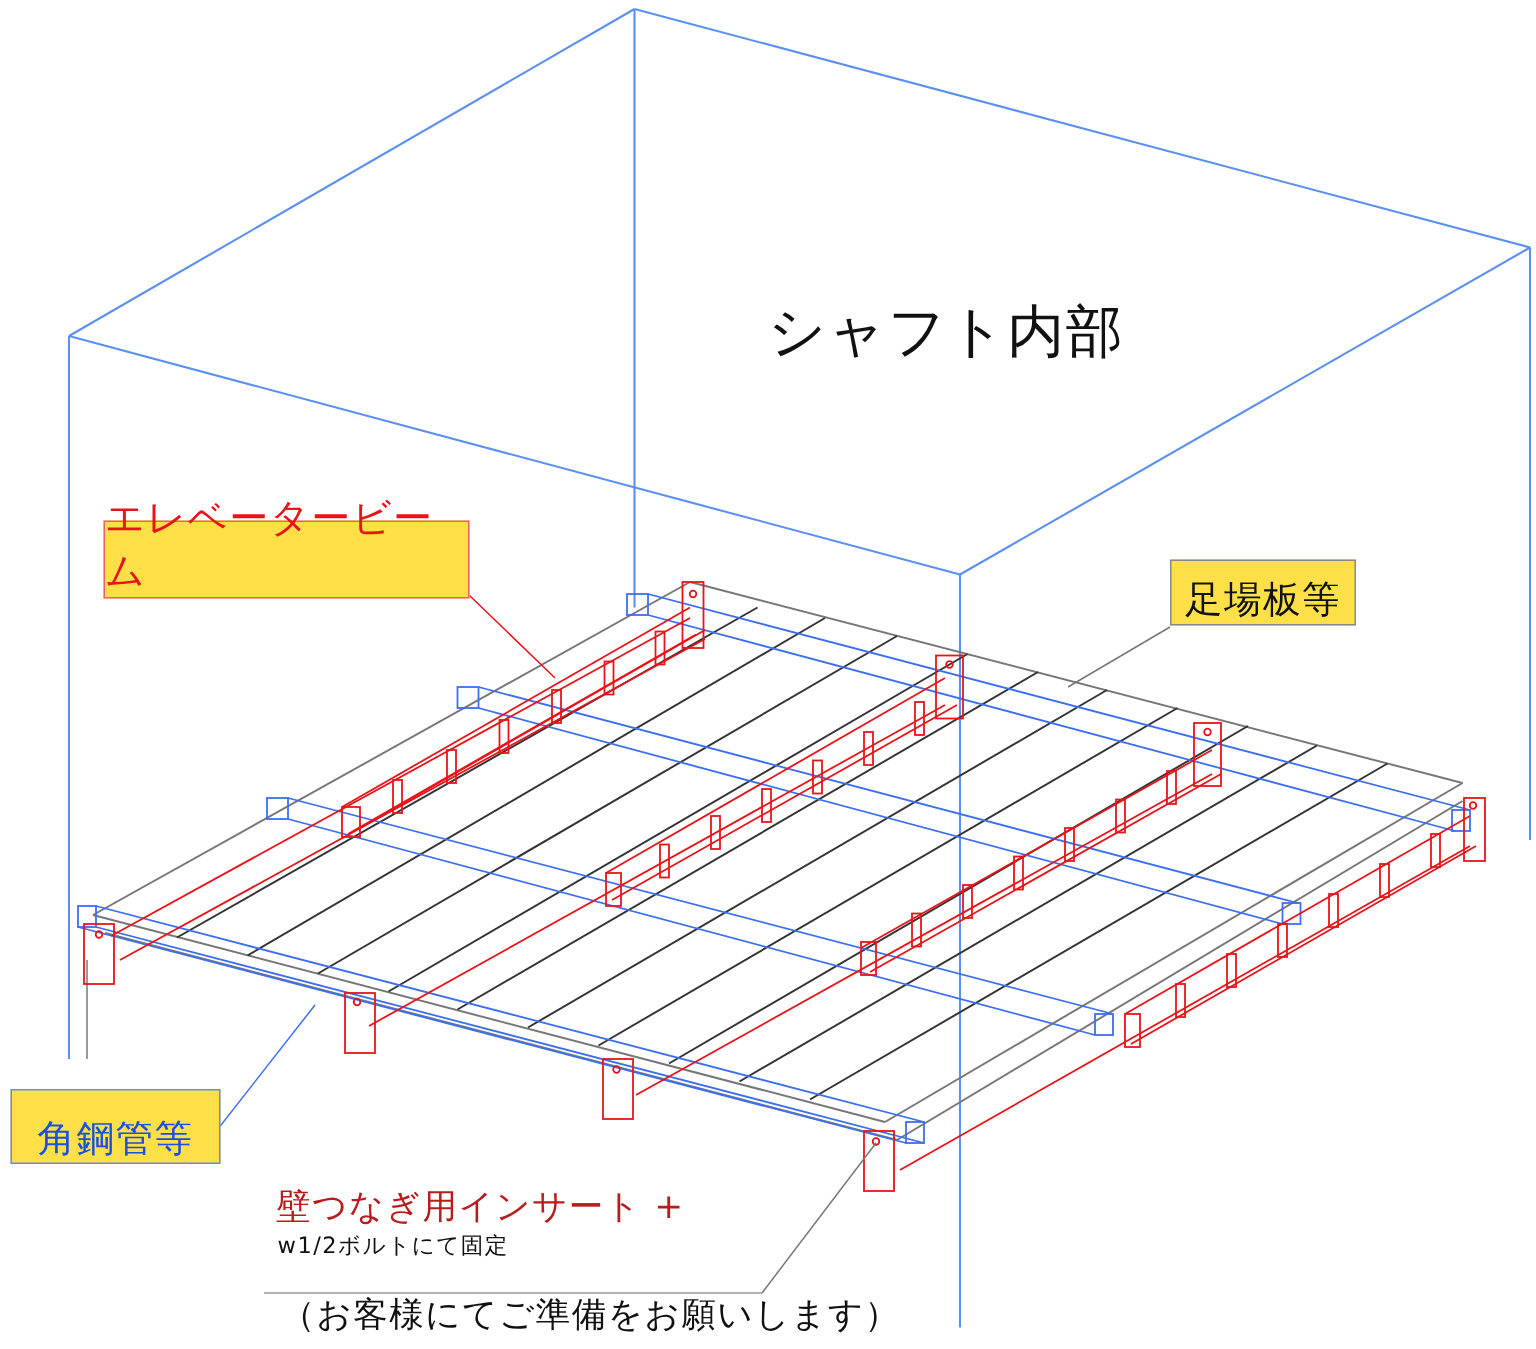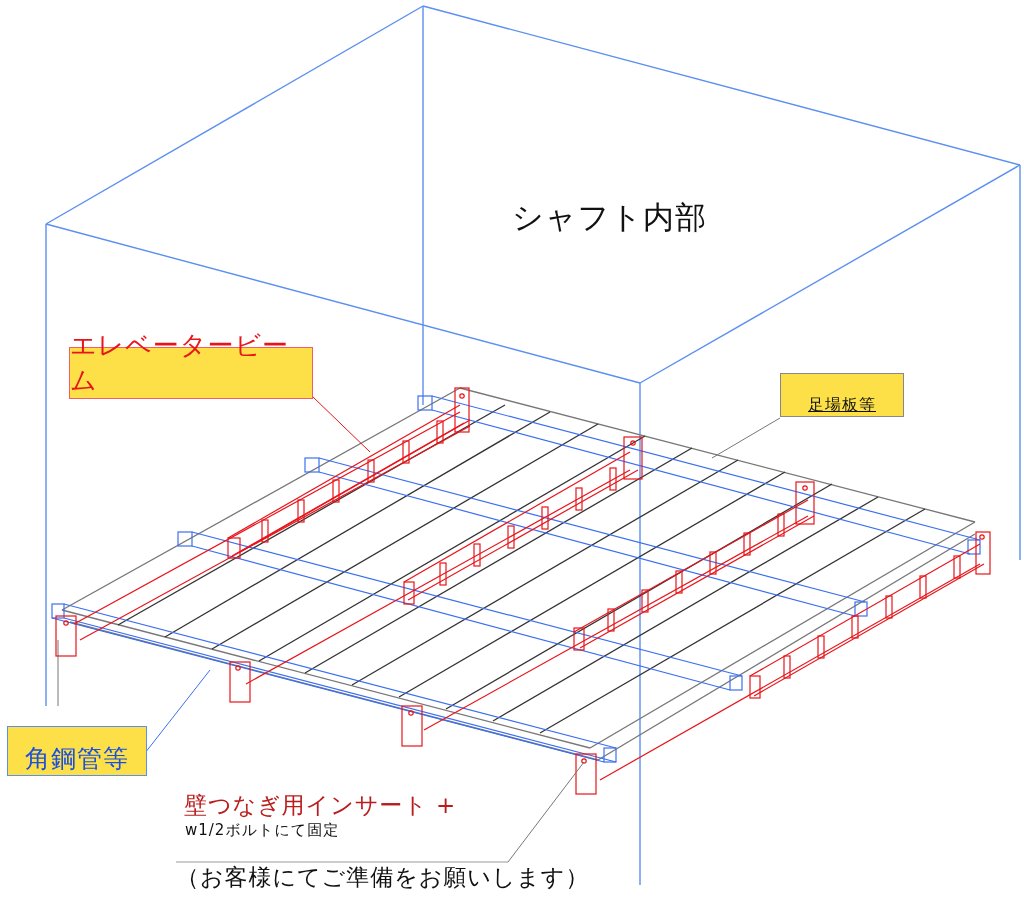--- a/index.html
+++ b/index.html
@@ -2,30 +2,30 @@
 <html><head>
 <meta charset="utf-8">
 <style>
   html, body { margin: 0; padding: 0; background: #ffffff; }
   body { width: 1024px; height: 899px; position: relative; overflow: hidden;
          font-family: "DejaVu Sans", "Liberation Sans", sans-serif; }
   #canvas { position: absolute; left: 0; top: 0; }
   .lbl { position: absolute; white-space: nowrap; line-height: 1; }
   .box { position: absolute; background: #fde047; box-sizing: border-box;
          display: flex; align-items: flex-end; justify-content: center; }
-  #title { left: 512px; top: 202px; font-size: 31px; color: #111; letter-spacing: 1px; }
+  #title { left: 512px; top: 202px; font-size: 38px; color: #111; letter-spacing: 1px; }
   #box-beam { left: 69px; top: 347px; width: 244px; height: 52px; border: 1.5px solid #f06060; }
   #box-beam span { color: #e8141a; font-size: 26px; letter-spacing: 1px; }
   #box-board { left: 780px; top: 373px; width: 124px; height: 44px; border: 1.2px solid #888; }
-  #box-board span { color: #111; font-size: 16px; letter-spacing: 1px; text-decoration: underline; }
+  #box-board span { color: #111; font-size: 25px; letter-spacing: 1px; }
   #box-pipe { left: 7px; top: 726px; width: 140px; height: 50px; border: 1.5px solid #5b8ff0; }
   #box-pipe span { color: #1a4fe0; font-size: 25px; letter-spacing: 1px; }
   #note1 { left: 184px; top: 794px; font-size: 23px; color: #b91c1c; letter-spacing: 1px; }
   #note2 { left: 185px; top: 823px; font-size: 15px; color: #111; letter-spacing: 1px; }
-  #note3 { left: 176px; top: 866px; font-size: 23px; color: #111; letter-spacing: 1px; }
+  #note3 { left: 187px; top: 866px; font-size: 23px; color: #111; letter-spacing: 1px; }
 </style>
 </head>
 <body>
 
 <svg id="canvas" width="1024" height="899" viewBox="0 0 1024 899" xmlns="http://www.w3.org/2000/svg">
 
   <g stroke="#5b8ff0" stroke-width="1.4" fill="none">
     <line x1="46" y1="224" x2="423" y2="6"></line>
     <line x1="423" y1="6" x2="1020" y2="165"></line>
     <line x1="46" y1="224" x2="640" y2="383"></line>

